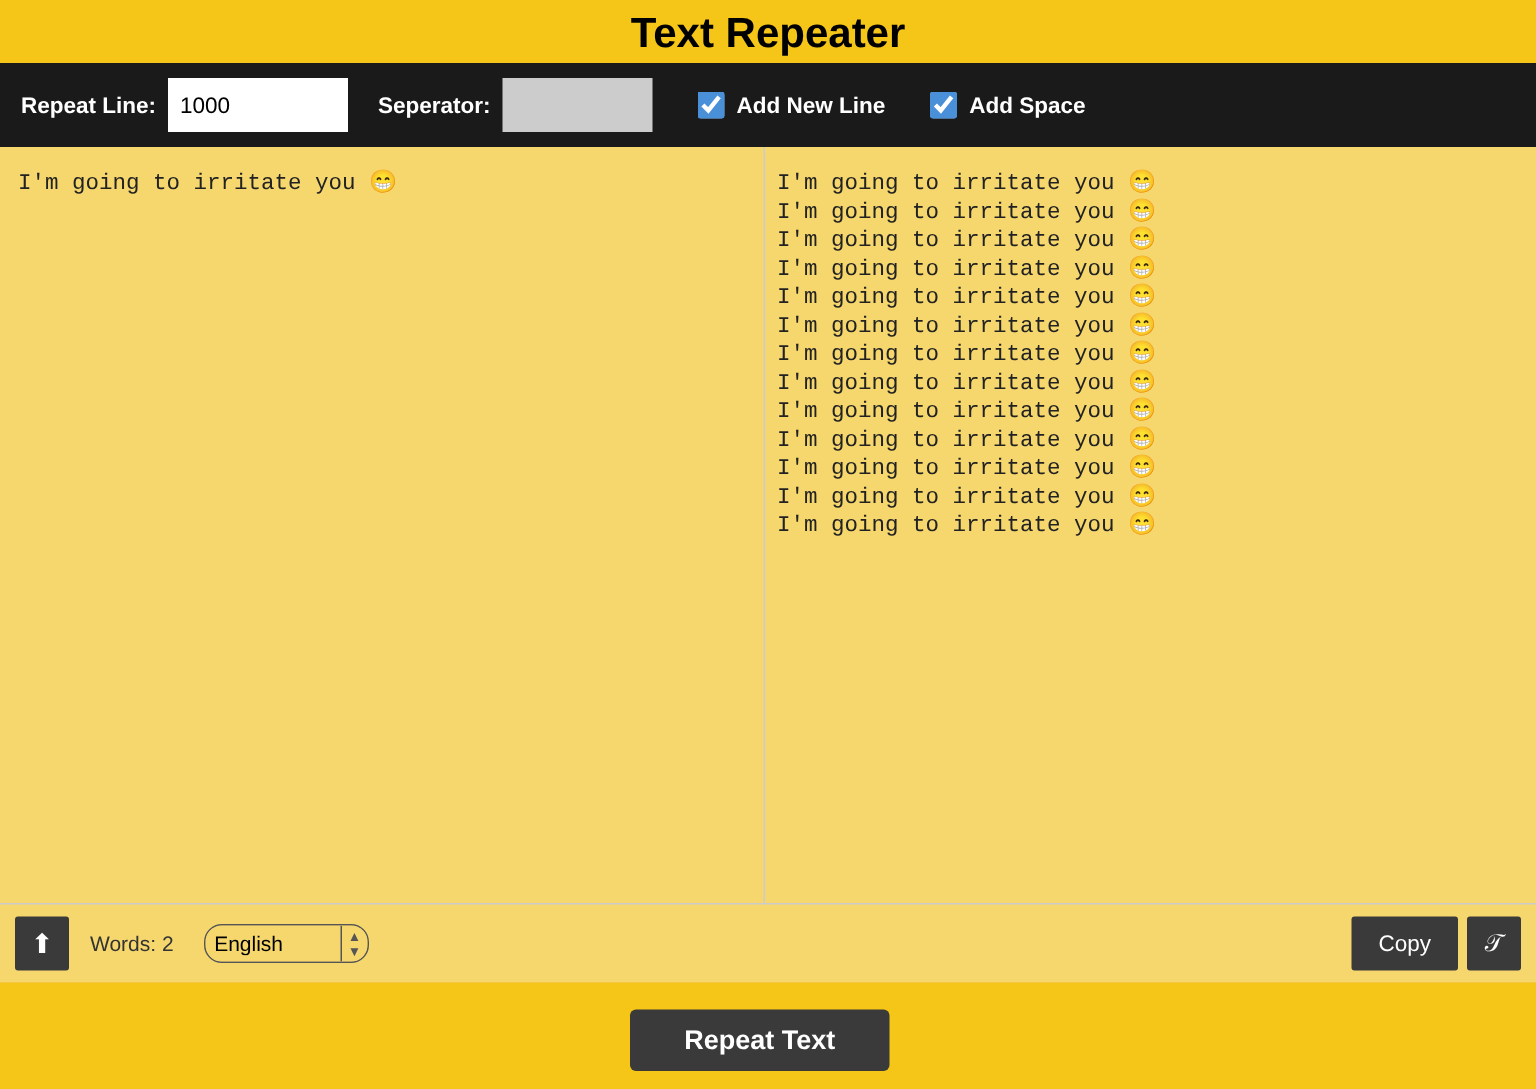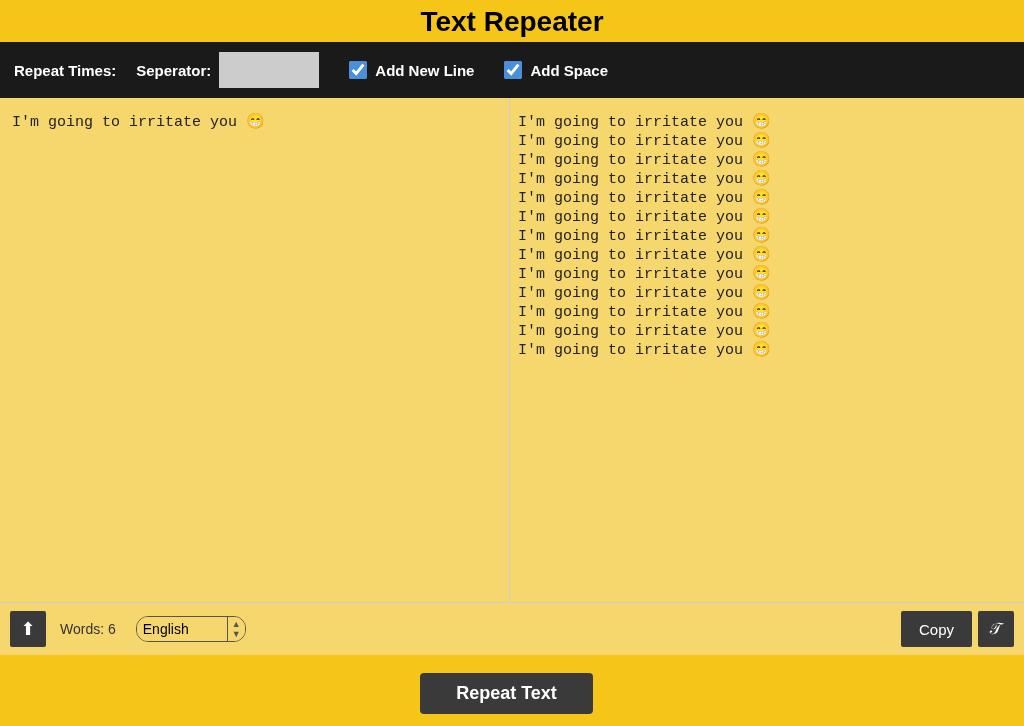--- a/index.html
+++ b/index.html
@@ -263,21 +263,22 @@
   </style>
 </head>
 <body>
 
 <div id="title-bar">
   <h1>Text Repeater</h1>
 </div>
 
 <div id="main-container">
   <div class="control-group">
-    <label>Repeat Times:</label>
+    <label>Repeat Line:</label>
+    <input type="text" id="repeat-times-input" value="1000" style="">
   </div>
   <div class="control-group">
     <label>Seperator:</label>
     <input type="text" class="separator-input" id="separator-input" value="" style="">
   </div>
   <div class="checkbox-group">
     <input type="checkbox" id="add-new-line-cb" checked="" style="">
     <label for="add-new-line-cb">Add New Line</label>
   </div>
   <div class="checkbox-group">
@@ -302,21 +303,21 @@
 I'm going to irritate you 😁
 I'm going to irritate you 😁
 I'm going to irritate you 😁
 I'm going to irritate you 😁
 I'm going to irritate you 😁
 I'm going to irritate you 😁</textarea>
     </div>
   </div>
   <div id="bottom-bar">
     <button id="upload-btn">⬆</button>
-    <span id="word-count">Words: 6</span>
+    <span id="word-count">Words: 2</span>
     <div id="language-select-wrapper">
       <select id="language-select">
         <option>English</option>
         <option>Spanish</option>
         <option>French</option>
         <option>German</option>
       </select>
       <div class="select-arrows">▲<br>▼</div>
     </div>
     <div id="right-btns">

